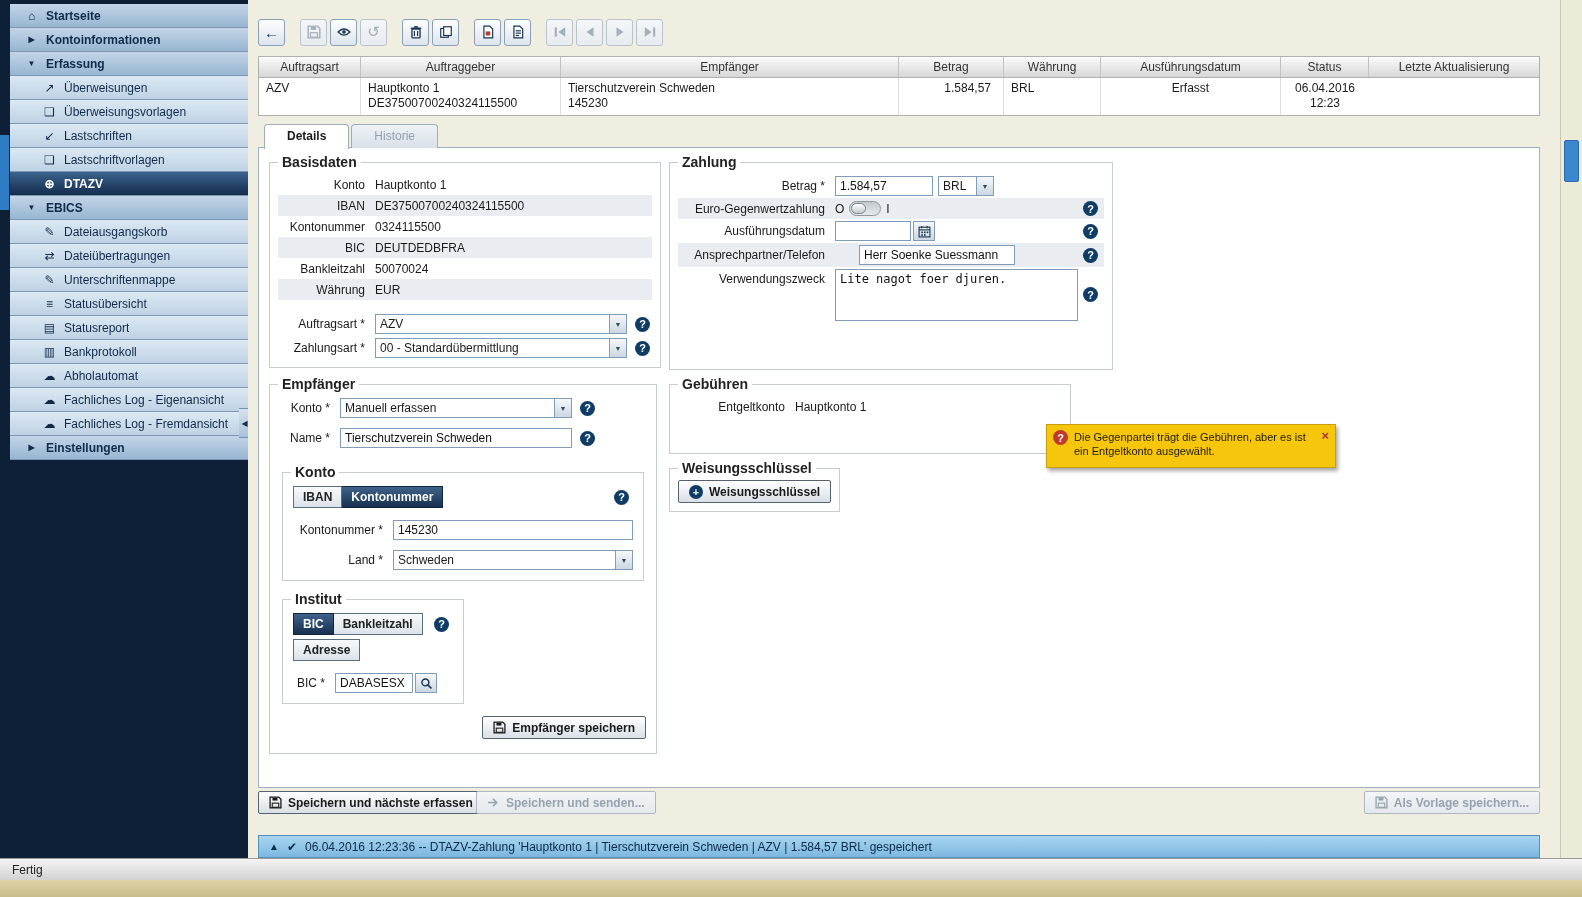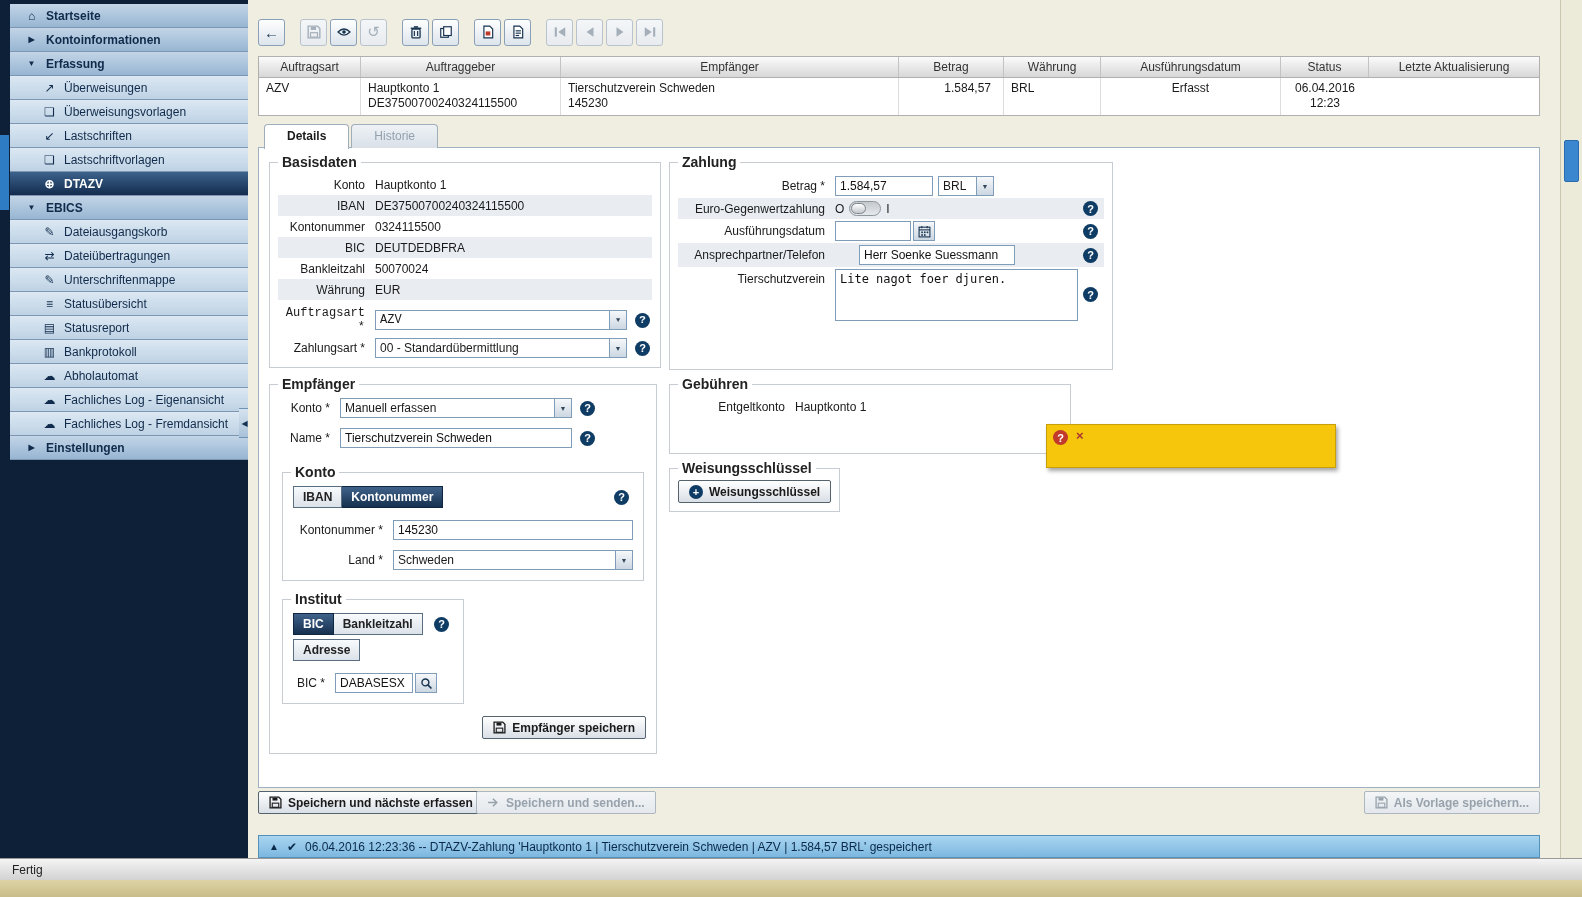--- a/index.html
+++ b/index.html
@@ -365,21 +365,21 @@
           <span class="ro-value">DEUTDEDBFRA</span>
         </div>
         <div class="frow">
           <span class="flabel w95">Bankleitzahl</span>
           <span class="ro-value">50070024</span>
         </div>
         <div class="frow alt">
           <span class="flabel w95">Währung</span>
           <span class="ro-value">EUR</span>
         </div>
-        <div class="frow" style="margin-top:4px;font-family:Liberation Mono, monospace;">
+        <div class="frow" style="margin-top:12px;">
           <span class="flabel w95">Auftragsart *</span>
           <div class="selectbox" style="width:252px;">
             <span class="val">AZV</span>
             <span class="arrow-btn">▼</span>
           </div>
           <span class="help">?</span>
         </div>
         <div class="frow">
           <span class="flabel w95">Zahlungsart *</span>
           <div class="selectbox" style="width:252px;">
@@ -426,21 +426,21 @@
               </svg>
           </span>
           <span class="help ml-auto">?</span>
         </div>
         <div class="frow alt">
           <span class="flabel w155">Ansprechpartner/Telefon</span>
           <input class="tf" style="width: 156px; margin-left: 24px;" value="Herr Soenke Suessmann">
           <span class="help ml-auto">?</span>
         </div>
         <div class="frow" style="align-items:flex-start;">
-          <span class="flabel w155" style="padding-top:3px;">Tierschutzverein</span>
+          <span class="flabel w155" style="padding-top:3px;">Verwendungszweck</span>
           <textarea class="ta" style="width: 243px; height: 52px;">Lite nagot foer djuren.</textarea>
           <span class="help ml-auto" style="margin-top:18px;">?</span>
         </div>
       </fieldset>
 
       <fieldset class="fs-empfaenger">
         <legend>Empfänger</legend>
         <div class="frow">
           <span class="flabel w95" style="width:60px;">Konto *</span>
           <div class="selectbox" style="width:232px;">
@@ -512,20 +512,21 @@
       <fieldset class="fs-gebuehren">
         <legend>Gebühren</legend>
         <div class="frow">
           <span class="flabel w115">Entgeltkonto</span>
           <span class="ro-value">Hauptkonto 1</span>
         </div>
       </fieldset>
 
       <div class="warn-tooltip">
         <span class="warn-ico">?</span>
+        <span class="warn-text">Die Gegenpartei trägt die Gebühren, aber es ist ein Entgeltkonto ausgewählt.</span>
         <span class="warn-close">×</span>
       </div>
 
       <fieldset class="fs-weis">
         <legend>Weisungsschlüssel</legend>
         <button class="btn">
           <span class="plus-ico">+</span>
           <span>Weisungsschlüssel</span>
         </button>
       </fieldset>

